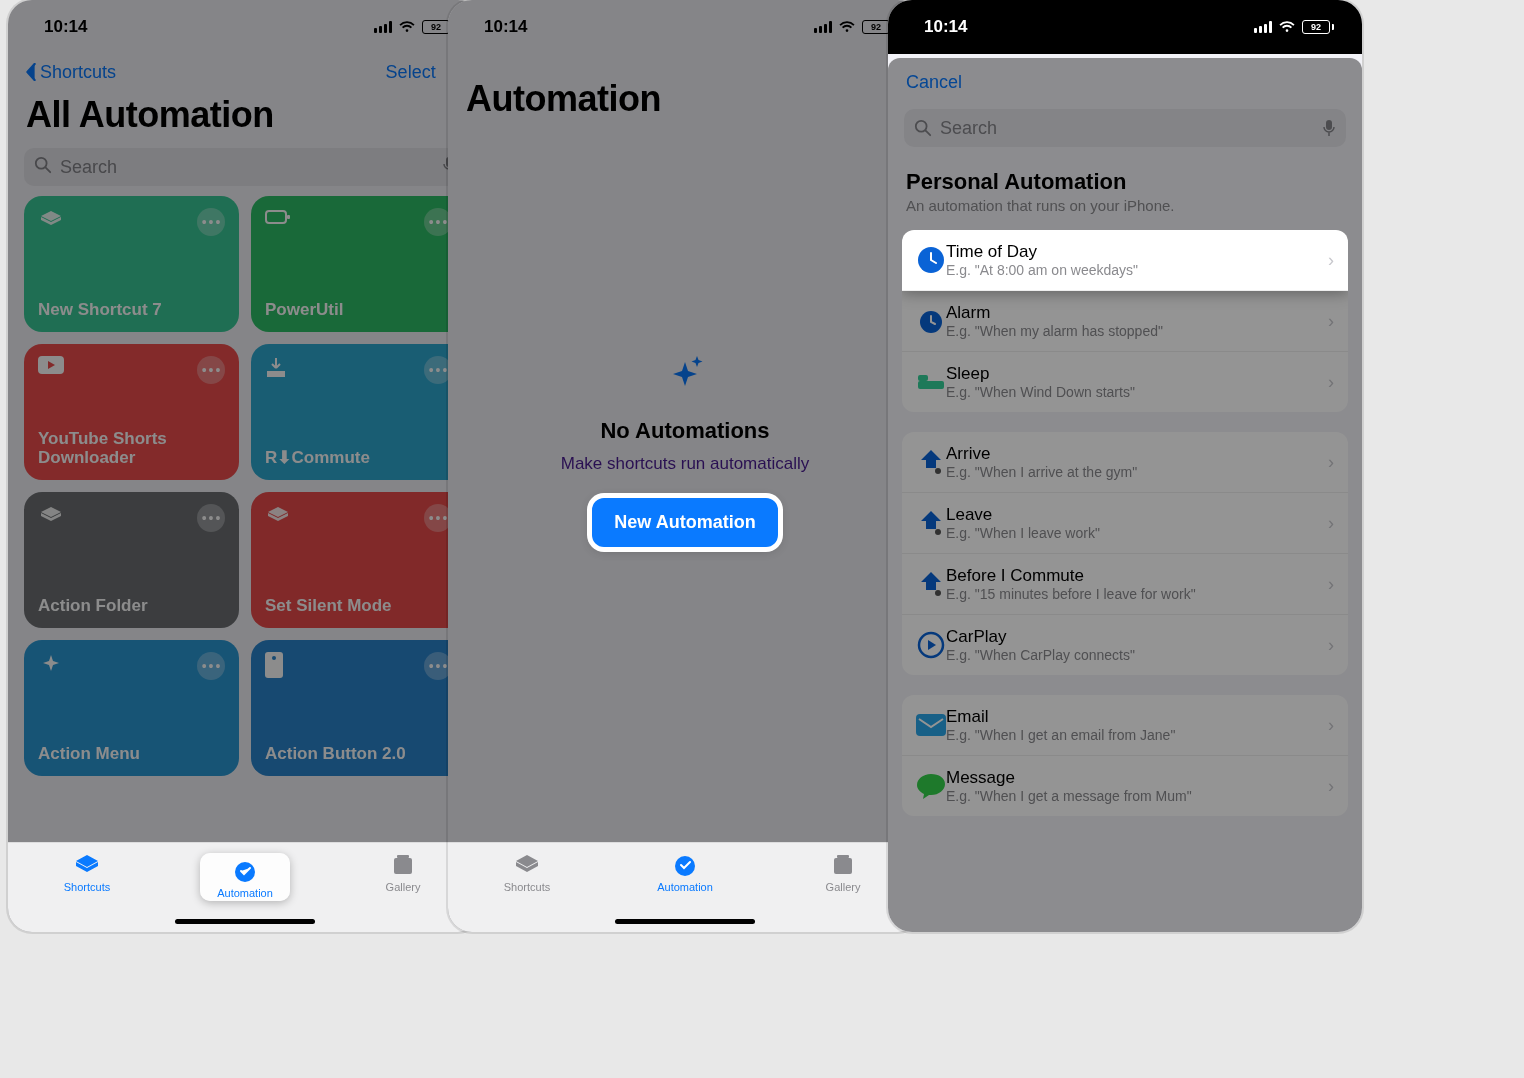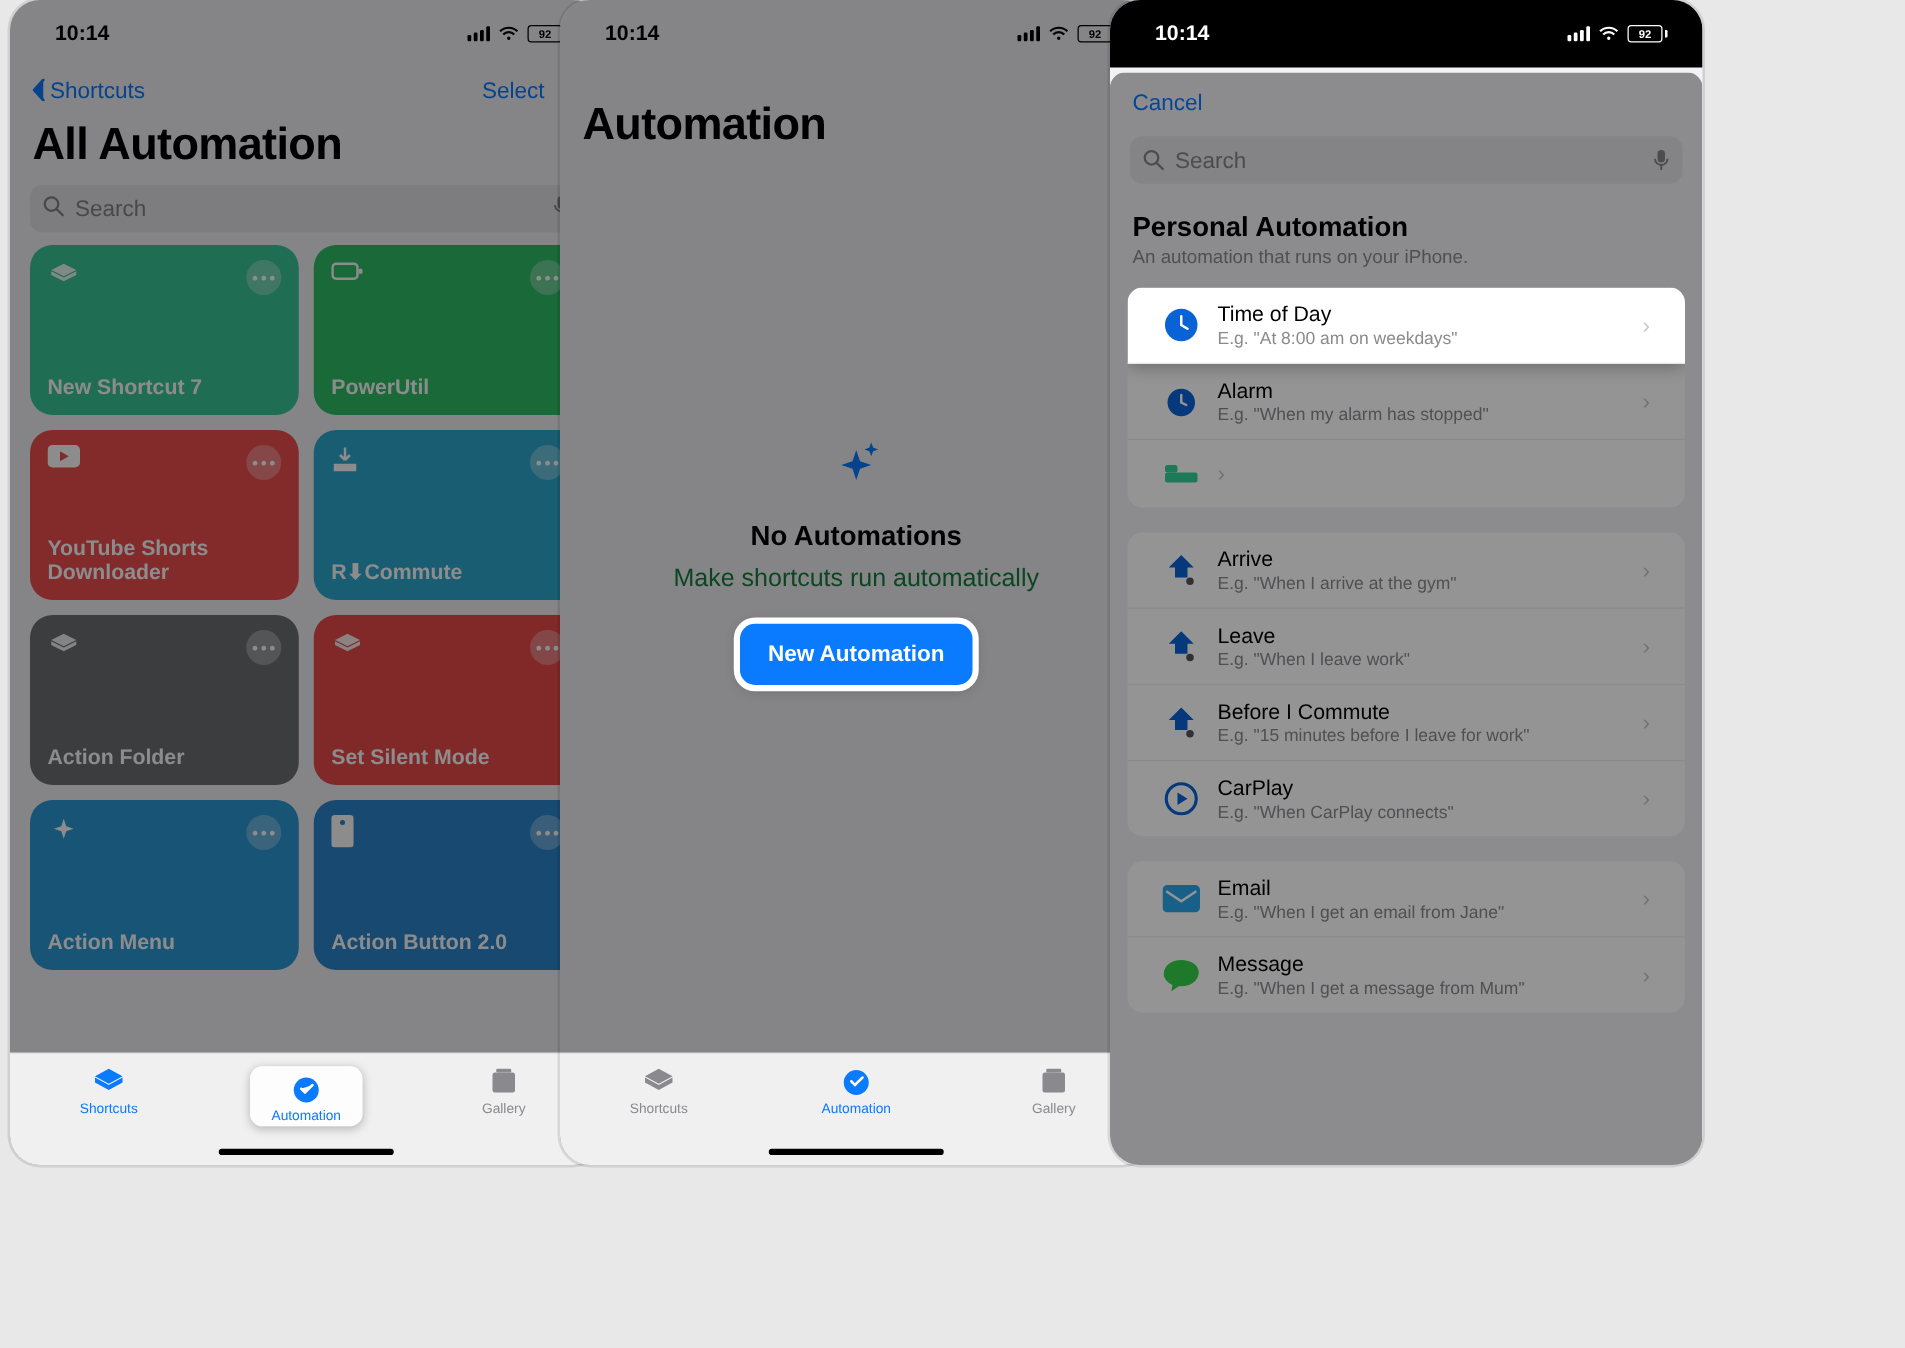--- a/index.html
+++ b/index.html
@@ -58,37 +58,37 @@
 
 .dim-overlay { position: absolute; inset: 0; background: rgba(0,0,0,0.45); pointer-events: none; }
 
 
 .tab-highlight { background: rgba(255,255,255,0.85); border-radius: 10px; padding: 6px 4px 2px !important; display: flex; flex-direction: column; align-items: center; color: #0a7aff !important; position: relative; z-index: 5; box-shadow: 0 2px 8px rgba(0,0,0,0.25); }
 
 
 .center-content { display: flex; flex-direction: column; align-items: center; justify-content: center; height: 640px; gap: 10px; }
 .sparkle { color: #0a7aff; width: 52px; height: 52px; margin-bottom: 6px; }
 .no-auto-title { font-size: 22px; font-weight: 700; }
-.no-auto-sub { font-size: 20px; color: #15803d; }
+.no-auto-sub { font-size: 17px; color: #4c1d95; }
 .new-auto-btn { margin-top: 14px; background: #0a7aff; color: #fff; font-size: 18px; font-weight: 600; padding: 14px 22px; border-radius: 12px; box-shadow: 0 0 0 5px #fff, 0 2px 12px rgba(0,0,0,0.3); position: relative; z-index: 10; }
 
 
 .phone3 .status-bar { color: #fff; background: #000; }
 .phone3 .status-bar .signal span, .phone3 .bat-body, .phone3 .bat-cap { border-color: #fff; }
 .phone3 .signal span { background: #fff; }
 .phone3 .bat-cap { background: #fff; }
 .phone3-sheet { position: absolute; top: 58px; left: 0; right: 0; bottom: 0; background: #f2f2f7; border-radius: 12px 12px 0 0; overflow: hidden; }
 .sheet-dim { position: absolute; inset: 0; background: rgba(0,0,0,0.42); pointer-events: none; z-index: 2; }
 .sheet-inner { position: relative; padding: 14px 0 0; }
 .cancel-link { color: #0a7aff; font-size: 18px; padding: 0 18px 10px; display: block; }
 .sheet-search { margin: 6px 16px 16px; background: #e3e3e9; border-radius: 10px; height: 38px; display: flex; align-items: center; padding: 0 10px; gap: 8px; color: #848489; font-size: 18px; }
 .section-title { padding: 6px 18px 2px; font-size: 22px; font-weight: 800; }
 .section-sub { padding: 0 18px 10px; font-size: 15px; color: #8a8a8e; }
 .list-group { margin: 6px 14px 20px; background: #fff; border-radius: 12px; overflow: hidden; }
-.list-row { display: flex; align-items: center; gap: 14px; padding: 12px 28px; border-bottom: 1px solid #eee; position: relative; }
+.list-row { display: flex; align-items: center; gap: 0; padding: 12px 14px; border-bottom: 1px solid #eee; position: relative; }
 .list-row:last-child { border-bottom: none; }
 .row-icon { width: 30px; height: 30px; display: flex; align-items: center; justify-content: center; flex-shrink: 0; }
 .row-text { flex: 1; }
 .row-title { font-size: 17px; font-weight: 500; }
 .row-sub { font-size: 14px; color: #8a8a8e; }
 .chev { color: #c7c7cc; font-size: 18px; flex-shrink: 0; }
 .row-highlight { position: relative; z-index: 5; background: #fff; box-shadow: 0 2px 14px rgba(0,0,0,0.35); }
 </style>
 </head>
 <body>
@@ -374,20 +374,24 @@
           </div>
           <span class="chev">›</span>
         </div>
         <div class="list-row">
           <div class="row-icon">
               <svg width="30" height="22" viewBox="0 0 30 22">
                 <rect x="2" y="10" width="26" height="8" rx="2" fill="#35d19a"></rect>
                 <rect x="2" y="4" width="10" height="6" rx="2" fill="#35d19a"></rect>
               </svg>
             </div>
+          <div class="row-text">
+            <div class="row-title">Sleep</div>
+            <div class="row-sub">E.g. "When Wind Down starts"</div>
+          </div>
           <span class="chev">›</span>
         </div>
       </div>
 
       <div class="list-group">
         <div class="list-row">
           <div class="row-icon">
               <svg width="30" height="30" viewBox="0 0 30 30">
                 <path fill="#0a63d6" d="M15 3l10 10h-5v8h-10v-8h-5z"></path>
                 <circle cx="22" cy="24" r="3" fill="#555"></circle>

